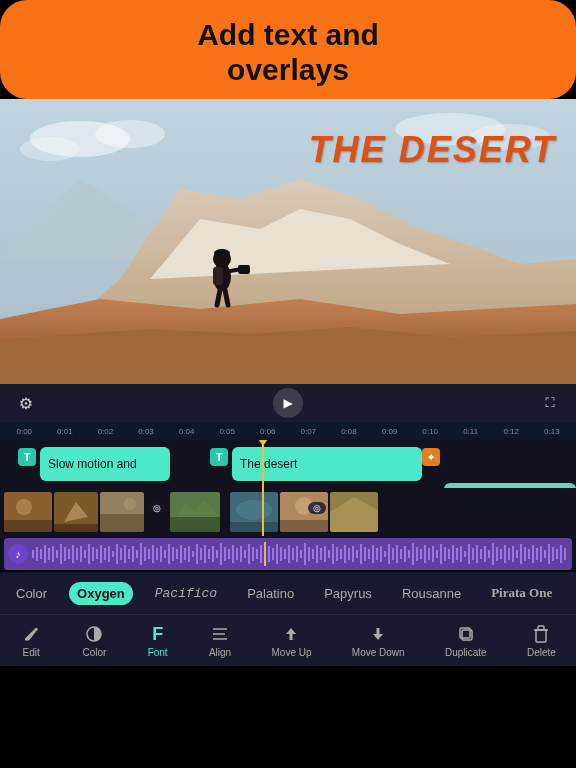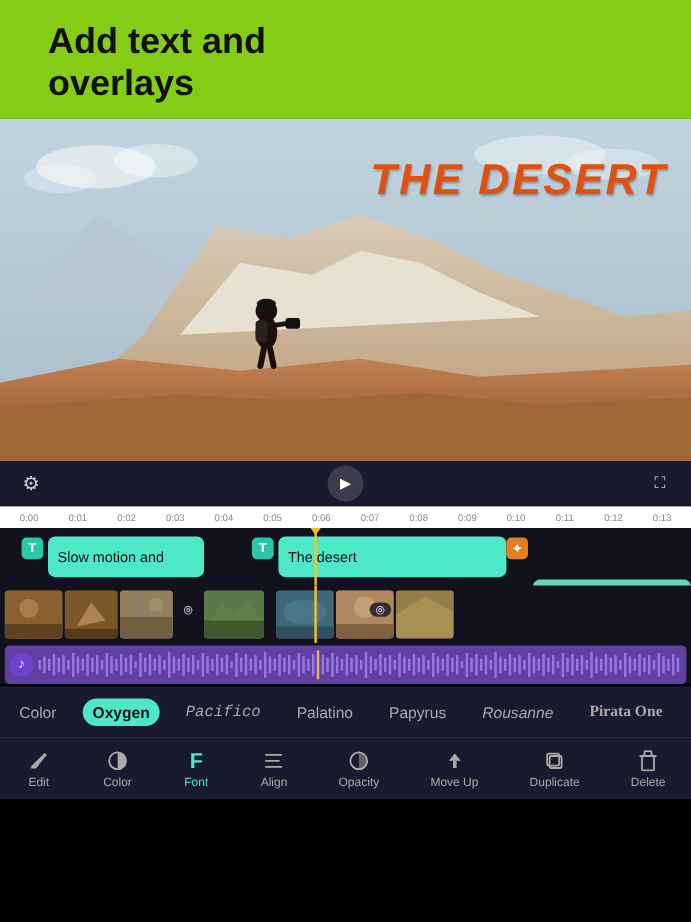--- a/index.html
+++ b/index.html
@@ -7,22 +7,24 @@
       width: 576px;
       height: 768px;
       background: #000;
       font-family: -apple-system, BlinkMacSystemFont, 'Helvetica Neue', Arial, sans-serif;
       overflow: hidden;
       position: relative;
     }
 
     
     .header {
+      text-align: center;
       padding: 18px 40px 12px;
-      background: #84cc16;
+      background: #f97316;
+      border-radius: 27px;
     }
     .header h1 {
       font-size: 30px;
       font-weight: 800;
       color: #111;
       line-height: 1.15;
     }
 
     
     .video-preview {
@@ -75,21 +77,21 @@
       align-items: center;
       justify-content: center;
       color: #fff;
       font-size: 12px;
     }
 
     
     .timeline-ruler {
       width: 576px;
       height: 18px;
-      background: #ffffff;
+      background: #0f172a;
       display: flex;
       align-items: center;
       padding: 0 4px;
       overflow: hidden;
       position: relative;
     }
     .ruler-marks {
       display: flex;
       gap: 0;
       width: 100%;
@@ -580,21 +582,21 @@
   </div>
 
 </div>
 
 <div class="font-bar">
   <span class="font-item">Color</span>
   <span class="font-item active">Oxygen</span>
   <span class="font-item font-pacifico" style="font-style:italic; font-family:Liberation Mono, monospace;">Pacifico</span>
   <span class="font-item">Palatino</span>
   <span class="font-item">Papyrus</span>
-  <span class="font-item" style="font-style:italic;">Rousanne</span>
+  <span class="font-item" style="">Rousanne</span>
   <span class="font-item font-pirate" style="font-weight:800; font-family:serif;">Pirata One</span>
 
 </div>
 
 <div class="bottom-toolbar">
   <div class="toolbar-item">
     <div class="toolbar-icon">
       <svg width="18" height="18" viewBox="0 0 18 18" fill="none">
           <path d="M3 13.5L12 4.5l2 2L7 15.5H3v-2z" fill="#aaa"></path>
           <path d="M12 4.5l1.5-1.5a1 1 0 011.4 0l.6.6a1 1 0 010 1.4L14 6.5l-2-2z" fill="#aaa"></path>
@@ -621,34 +623,34 @@
           <line x1="2" y1="2" x2="16" y2="2" stroke="#aaa" stroke-width="1.5"></line>
           <line x1="2" y1="7" x2="14" y2="7" stroke="#aaa" stroke-width="1.5"></line>
           <line x1="2" y1="12" x2="16" y2="12" stroke="#aaa" stroke-width="1.5"></line>
         </svg>
     </div>
     <span class="toolbar-label">Align</span>
   </div>
   <div class="toolbar-item">
     <div class="toolbar-icon">
       <svg width="18" height="18" viewBox="0 0 18 18">
-          <circle cx="9" cy="9" r="7" fill="none" stroke="#aaa" stroke-width="1.5"></circle>
-          <path d="M9 2a7 7 0 010 14V2z" fill="#aaa" opacity="0.5"></path>
-        </svg>
-    </div>
-    <span class="toolbar-label">Opacity</span>
+          <path d="M9 3l5 6H4z" fill="#aaa"></path>
+          <rect x="7.5" y="9" width="3" height="6" fill="#aaa"></rect>
+        </svg>
+    </div>
+    <span class="toolbar-label">Move Up</span>
   </div>
   <div class="toolbar-item">
     <div class="toolbar-icon">
       <svg width="18" height="18" viewBox="0 0 18 18">
-          <path d="M9 3l5 6H4z" fill="#aaa"></path>
-          <rect x="7.5" y="9" width="3" height="6" fill="#aaa"></rect>
-        </svg>
-    </div>
-    <span class="toolbar-label">Move Up</span>
+          <path d="M9 15l-5-6h10z" fill="#aaa"></path>
+          <rect x="7.5" y="3" width="3" height="6" fill="#aaa"></rect>
+        </svg>
+    </div>
+    <span class="toolbar-label">Move Down</span>
   </div>
   <div class="toolbar-item">
     <div class="toolbar-icon">
       <svg width="18" height="18" viewBox="0 0 18 18">
           <rect x="5" y="5" width="10" height="10" rx="1.5" fill="none" stroke="#aaa" stroke-width="1.5"></rect>
           <rect x="3" y="3" width="10" height="10" rx="1.5" fill="none" stroke="#aaa" stroke-width="1.5"></rect>
         </svg>
     </div>
     <span class="toolbar-label">Duplicate</span>
   </div>

